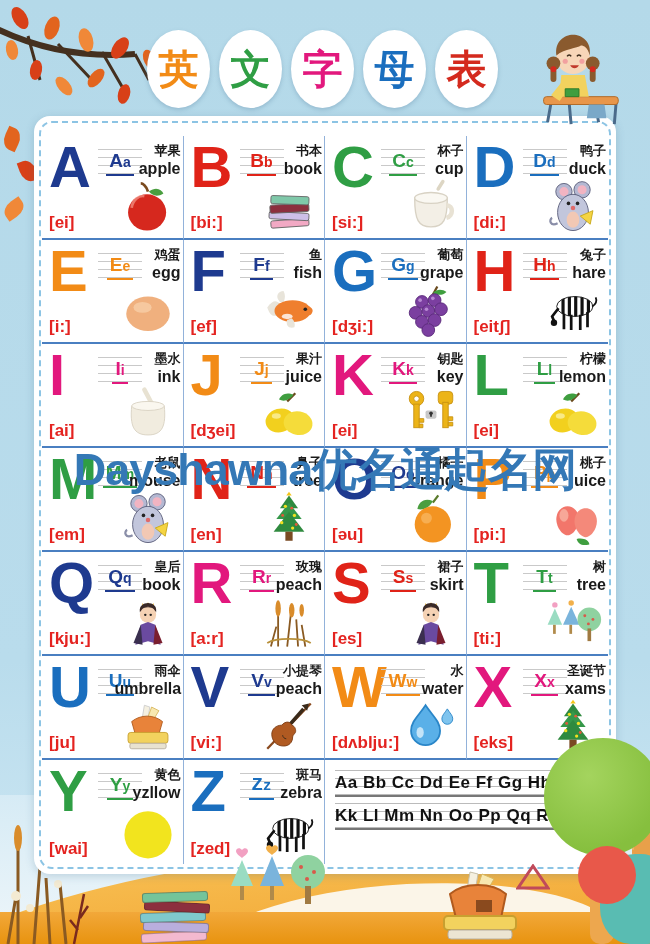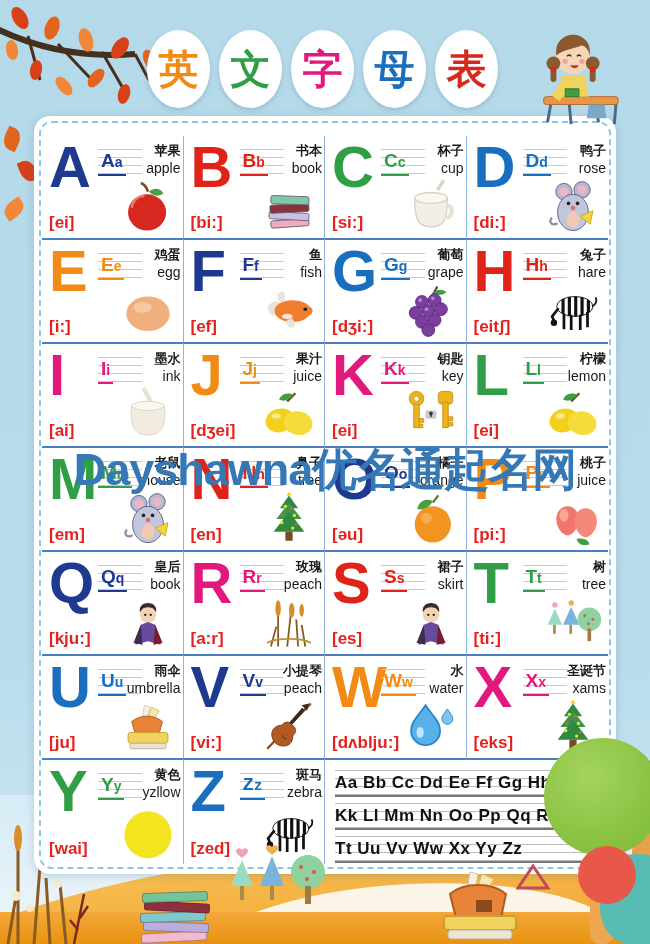--- a/index.html
+++ b/index.html
@@ -32,29 +32,29 @@
   }
   .grid {
     position:absolute; left:8px; top:20px; width:566px; height:728px;
     display:grid; grid-template-columns:repeat(4,1fr); grid-template-rows:repeat(7,104px);
   }
   .cell { position:relative; border-right:1.5px solid #92b2da; border-bottom:2px solid #4a7fc1; overflow:hidden; }
   .cell:nth-child(4n) { border-right:none; }
   .cell:nth-child(n+25) { border-bottom:none; }
   .big { position:absolute; left:7px; top:1px; font-size:58px; font-weight:800; line-height:1.05; letter-spacing:-2px; }
   .pair {
-    position:absolute; left:56px; top:13px; width:44px; height:26px; text-align:left;
+    position:absolute; left:56px; top:13px; width:44px; height:26px; text-align:center;
     background-image:repeating-linear-gradient(to bottom,#c9c9c9 0,#c9c9c9 1px,transparent 1px,transparent 8px);
   }
   .pair .u { display:inline-block; border-bottom:2.5px solid; padding:0 3px; line-height:24px; }
   .pair b { font-size:19px; font-weight:800; }
   .pair i { font-size:14px; font-style:normal; font-weight:700; }
   .words { position:absolute; right:2px; top:6px; width:66px; text-align:right; color:#1a1a1a; }
   .cn { font-size:13px; font-weight:600; }
-  .en { font-size:14px; font-weight:400; }
+  .en { font-size:16px; font-weight:700; }
   .ipa { position:absolute; left:7px; bottom:5px; font-size:17px; font-weight:800; color:#e42320; }
   .illus { position:absolute; right:3px; bottom:2px; width:64px; height:58px; }
   .illus svg { width:100%; height:100%; }
   
   .panel { grid-column:span 2; position:relative; padding:10px 14px 0 10px; }
   .pline {
     height:27px; margin-bottom:6px; font-size:17px; font-weight:800; color:#111;
     letter-spacing:.5px; line-height:26px; white-space:nowrap;
     background-image:repeating-linear-gradient(to bottom,#bbb 0,#bbb 1px,transparent 1px,transparent 8px);
     border-bottom:2px solid #777; width:252px;
@@ -193,21 +193,21 @@
             <path d="M14 22c0 24 4 32 18 32s18-8 18-32z" fill="#f3efe6" stroke="#d8d2c4" stroke-width="1.5"></path>
             <ellipse cx="32" cy="22" rx="18" ry="6" fill="#faf8f2" stroke="#d8d2c4" stroke-width="1.5"></ellipse>
             <path d="M49 30c8 0 8 12 0 14" fill="none" stroke="#e8e2d4" stroke-width="5"></path>
           </svg></div>
   </div>
       <div class="cell">
     <div class="big" style="color: rgb(26, 110, 190);">D</div>
     <div class="pair" style="color: rgb(26, 110, 190);"><span class="u"><b>D</b><i>d</i></span></div>
     <div class="words">
       <div class="cn">鸭子</div>
-      <div class="en">rose</div>
+      <div class="en">duck</div>
     </div>
     <div class="ipa">[di:]</div>
     <div class="illus"><svg viewBox="0 0 64 64">
             <circle cx="22" cy="15" r="9" fill="#b4b8d2" stroke="#5a5e7a"></circle>
             <circle cx="22" cy="15" r="5" fill="#f2b4c2"></circle>
             <circle cx="42" cy="13" r="9" fill="#b4b8d2" stroke="#5a5e7a"></circle>
             <circle cx="42" cy="13" r="5" fill="#f2b4c2"></circle>
             <ellipse cx="32" cy="38" rx="17" ry="20" fill="#c2c6dc" stroke="#5a5e7a"></ellipse>
             <ellipse cx="32" cy="46" rx="7" ry="9" fill="#f2c8b4"></ellipse>
             <path d="M40 42l14-6-3 15z" fill="#f5d442" stroke="#c8a818"></path>
@@ -635,21 +635,20 @@
             </g>
             <path d="M16 29l-7 9 2 5" stroke="#111" stroke-width="3" fill="none"></path>
             <circle cx="11" cy="45" r="3.5" fill="#111"></circle>
             <path d="M22 35v17M30 36v17M40 36v17M48 33v17" stroke="#111" stroke-width="3"></path>
             <path d="M53 27c4-2 6-6 4-10" stroke="#111" stroke-width="2" fill="none"></path>
           </svg></div>
   </div>
       <div class="panel">
         <div class="pline">Aa Bb Cc Dd Ee Ff Gg Hh Ii Jj</div>
         <div class="pline">Kk Ll Mm Nn Oo Pp Qq Rr Ss j</div>
-        <div class="pline">Tt Uu Vv Ww Xx Yy Zz</div>
       </div>
     </div>
 </div>
 
 <div class="horizon"></div>
 <div class="hill-cream"></div>
 <div class="hill-orange"></div>
 <div class="path-white"></div>
 <div class="ground"></div>
 

